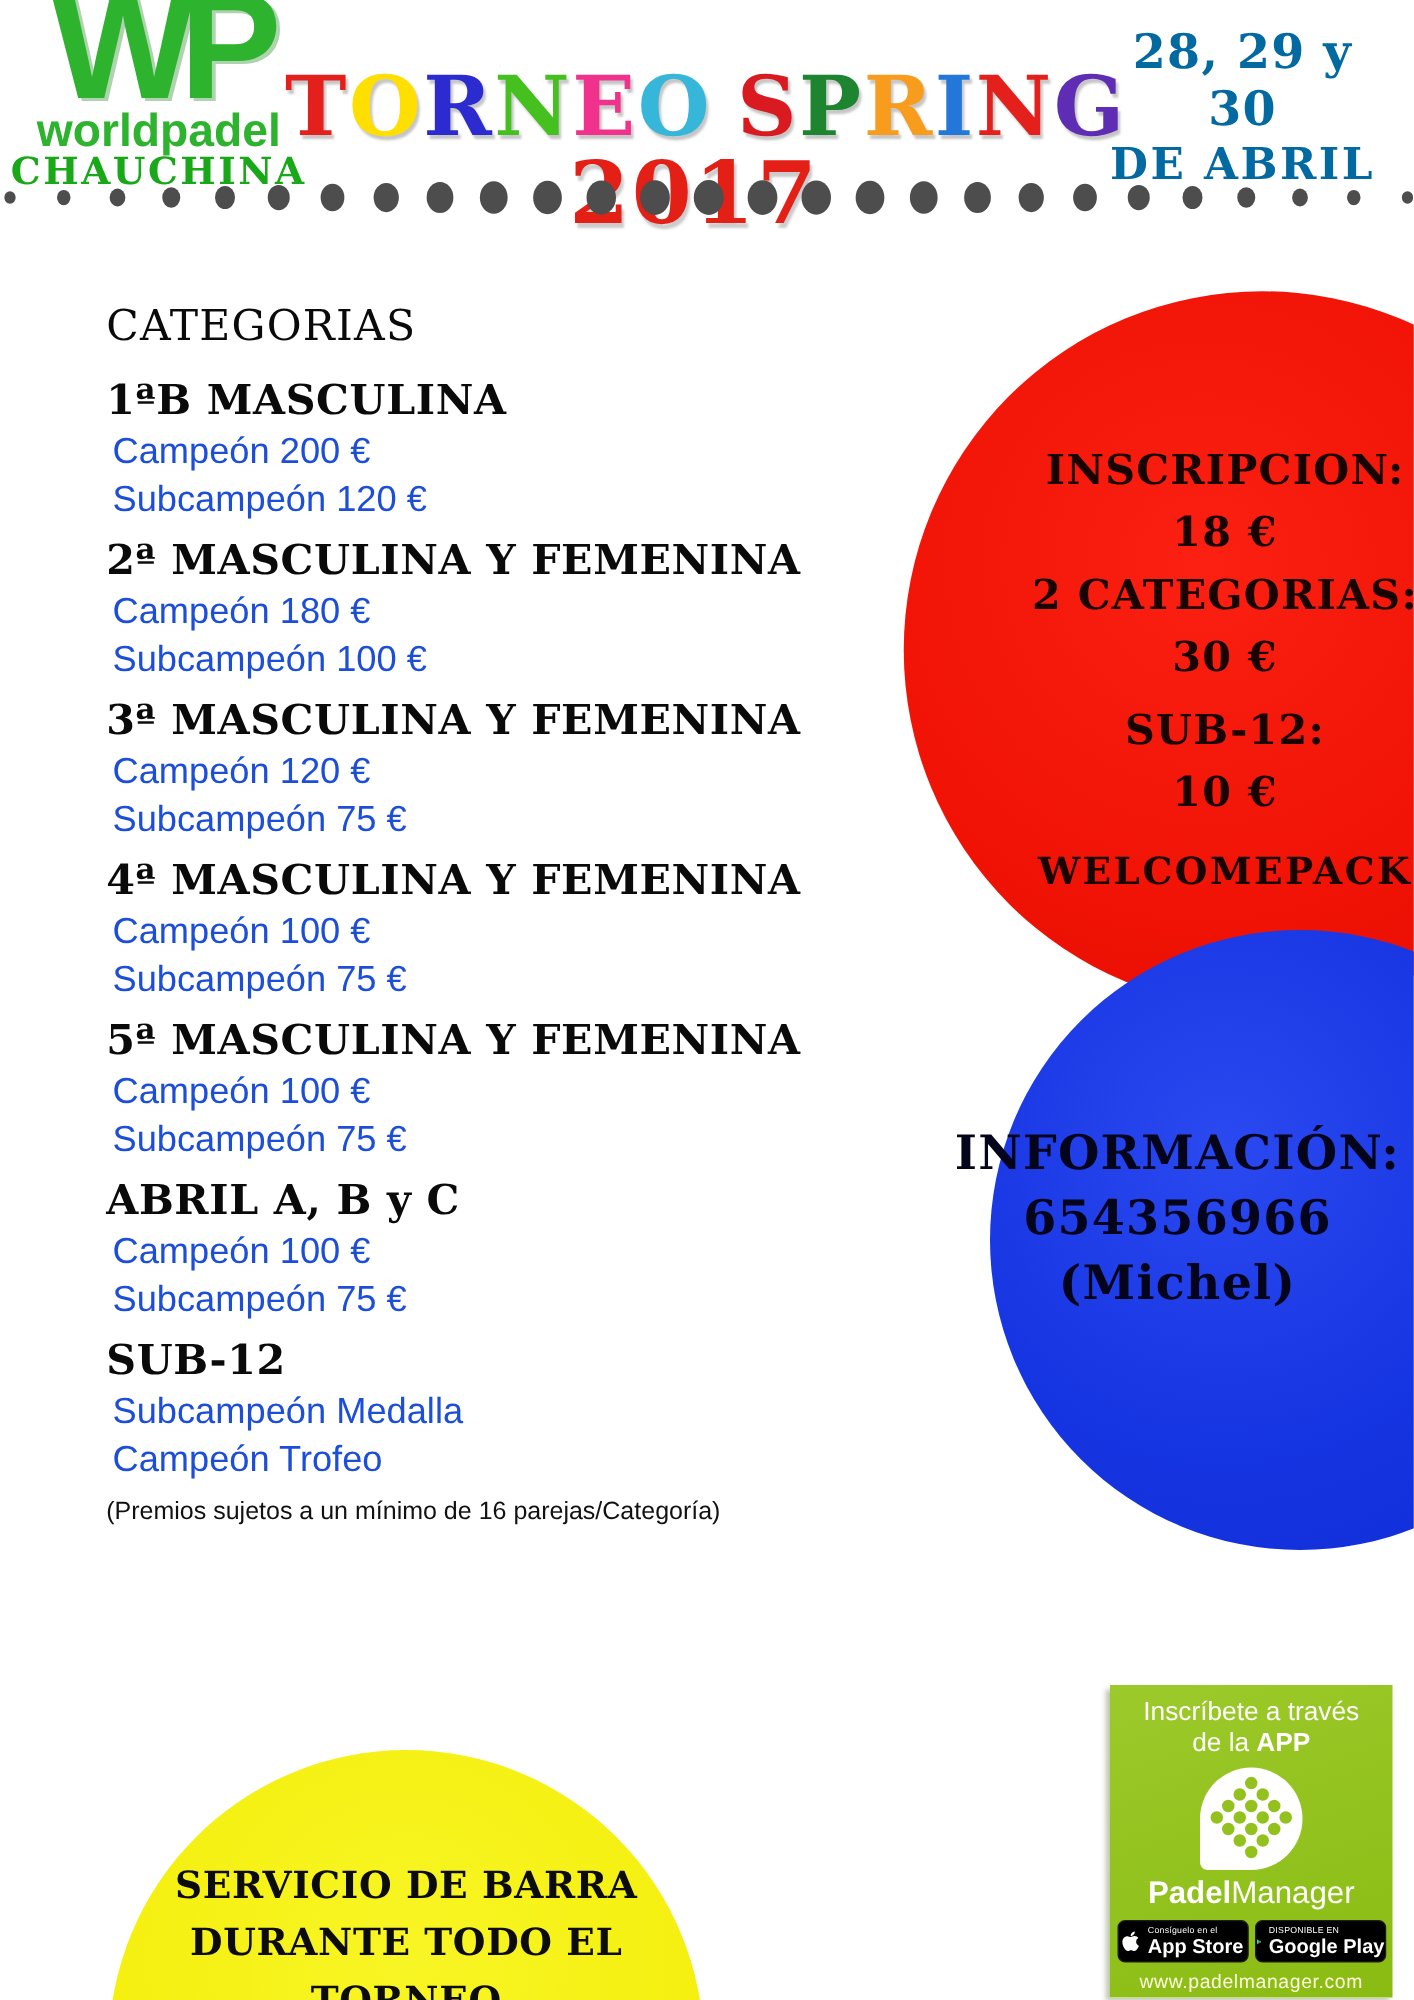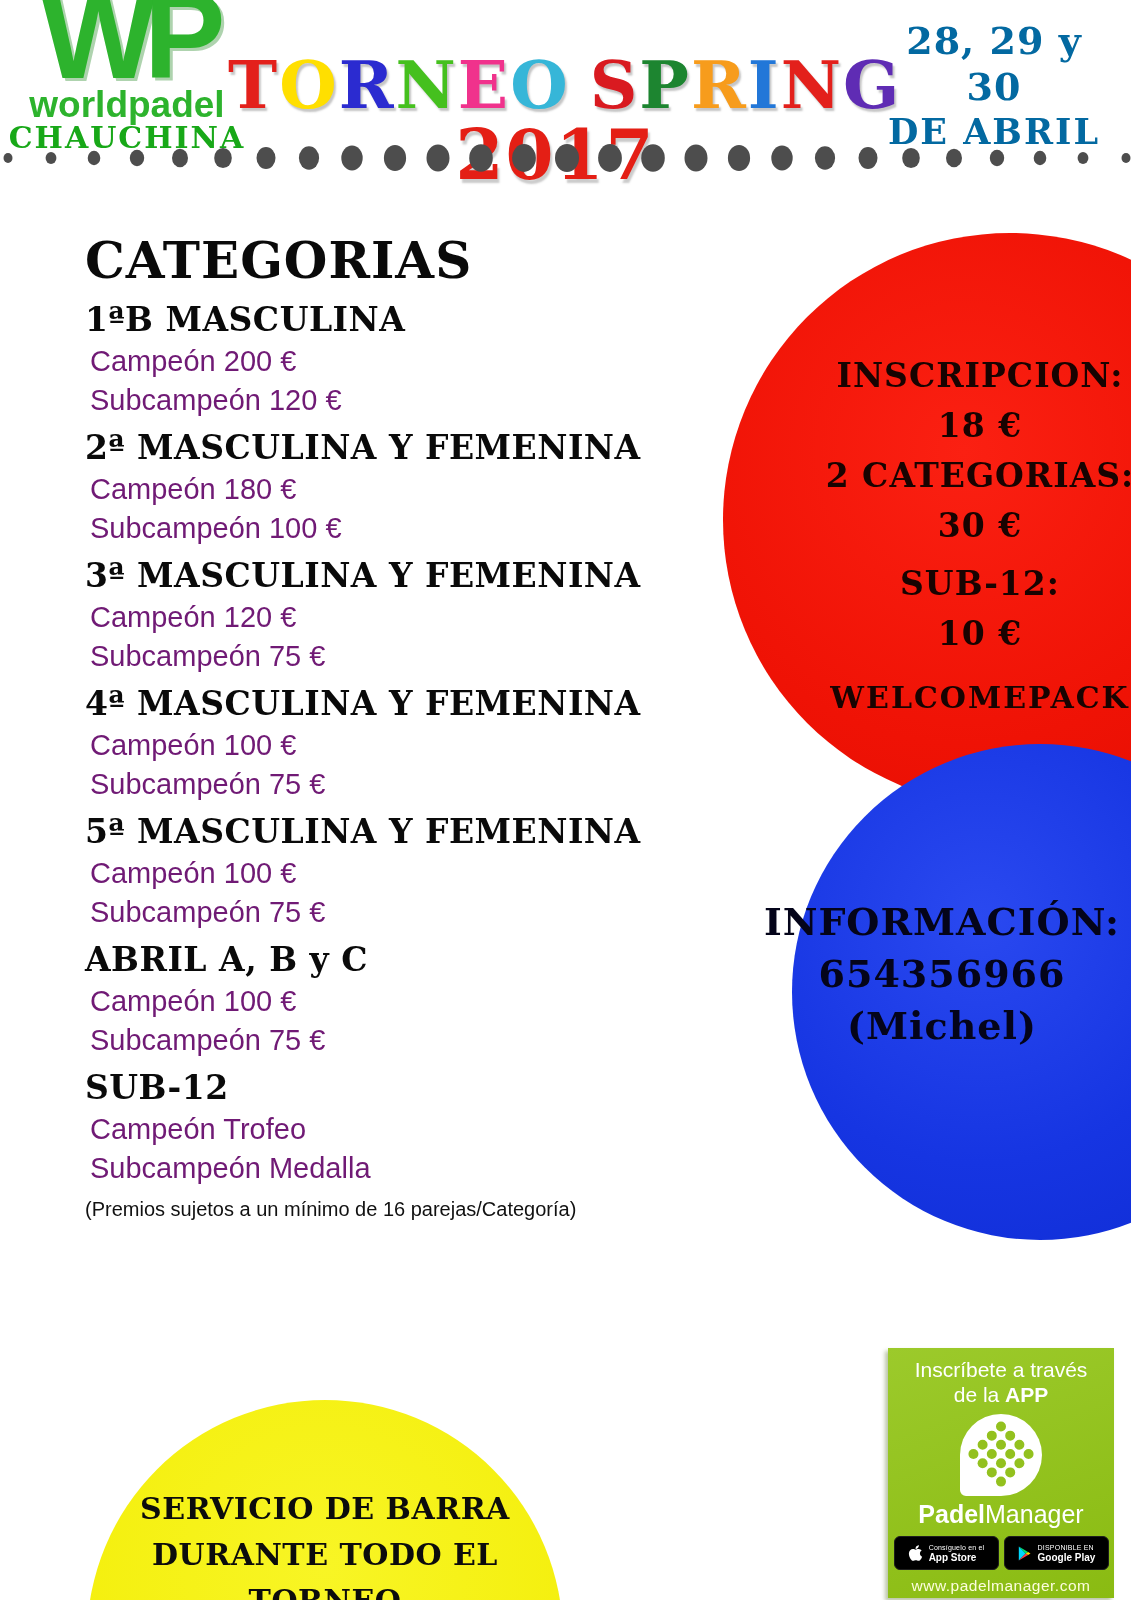--- a/index.html
+++ b/index.html
@@ -33,23 +33,23 @@
   
   .dates{position:absolute;left:884px;top:18px;width:220px;text-align:center;color:#0369a1;}
   .dates .d1{font-family:"DejaVu Serif",serif;font-weight:bold;font-size:38px;line-height:46px;letter-spacing:1px;}
   .dates .d2{font-family:"DejaVu Serif",serif;font-weight:bold;font-size:35px;line-height:44px;letter-spacing:2px;}
 
   
   .dots{position:absolute;left:0;top:138px;}
 
   
   .cats{position:absolute;left:85px;top:230px;width:590px;color:#0a0a0a;}
-  .cats-heading{font-family:"DejaVu Serif",serif;font-weight:bold;font-size:50px;line-height:62px;letter-spacing:1px;margin-bottom:0;}
+  .cats-heading{font-family:"DejaVu Serif",serif;font-weight:normal;font-size:34px;line-height:62px;letter-spacing:1px;margin-bottom:0;}
   .cat-name{font-family:"DejaVu Serif",serif;font-weight:bold;font-size:33px;line-height:44px;margin-top:6px;letter-spacing:.5px;}
-  .cat-line{font-size:29px;line-height:39px;color:#701a75;padding-left:5px;}
+  .cat-line{font-size:29px;line-height:39px;color:#1d4ed8;padding-left:5px;}
   .cats-note{font-size:20px;line-height:26px;color:#111;margin-top:8px;}
 
   
   .circle{position:absolute;border-radius:50%;}
   .circle .txt{position:absolute;text-align:center;font-family:"DejaVu Serif",serif;font-weight:bold;}
 
   .red{left:723px;top:233px;width:574px;height:574px;
        background:radial-gradient(circle at 42% 38%,#fb2012 0%,#ef1205 60%,#e20d02 100%);}
   .red .txt{left:62px;top:118px;width:390px;color:#180301;}
   .red .txt div{font-size:33px;line-height:50px;letter-spacing:1px;}
@@ -79,21 +79,21 @@
   .pin-dots{position:absolute;left:50%;top:50%;transform:translate(-50%,-52%) rotate(45deg);
             display:grid;grid-template-columns:repeat(4,10px);grid-auto-rows:10px;gap:3px;}
   .pin-dots i{width:10px;height:10px;border-radius:50%;background:#93c11e;}
   .pm{font-size:25px;line-height:30px;}
   .pm .b{font-weight:bold;}
   .badges{display:flex;gap:5px;margin-top:7px;}
   .badge{width:105px;height:34px;background:#000;border-radius:6px;display:flex;align-items:center;
          justify-content:center;gap:6px;color:#fff;border:1px solid #1e1e1e;box-sizing:border-box;}
   .badge .col{display:flex;flex-direction:column;align-items:flex-start;line-height:1;}
   .badge .small{font-size:7px;margin-bottom:2px;letter-spacing:.2px;}
-  .badge .big{font-size:10px;font-weight:bold;white-space:nowrap;}
+  .badge .big{font-size:16px;font-weight:bold;white-space:nowrap;}
   .url{font-size:15.5px;color:#fdfdde;margin-top:7px;letter-spacing:.5px;}
 </style>
 </head>
 <body>
 
 <div class="logo">
   <div class="wp">WP</div>
   <div class="brand">worldpadel</div>
   <div class="city">CHAUCHINA</div>
 </div>
@@ -170,22 +170,22 @@
     <div class="cat-line">Campeón 100 €</div>
     <div class="cat-line">Subcampeón 75 €</div>
   </div>
   <div class="cat-item">
     <div class="cat-name">ABRIL A, B y C</div>
     <div class="cat-line">Campeón 100 €</div>
     <div class="cat-line">Subcampeón 75 €</div>
   </div>
   <div class="cat-item">
     <div class="cat-name">SUB-12</div>
+    <div class="cat-line">Subcampeón Medalla</div>
     <div class="cat-line">Campeón Trofeo</div>
-    <div class="cat-line">Subcampeón Medalla</div>
   </div>
 
   <div class="cats-note">(Premios sujetos a un mínimo de 16 parejas/Categoría)</div>
 </div>
 
 <div class="circle red">
   <div class="txt">
     <div>INSCRIPCION:</div>
     <div>18 €</div>
     <div>2 CATEGORIAS:</div>

